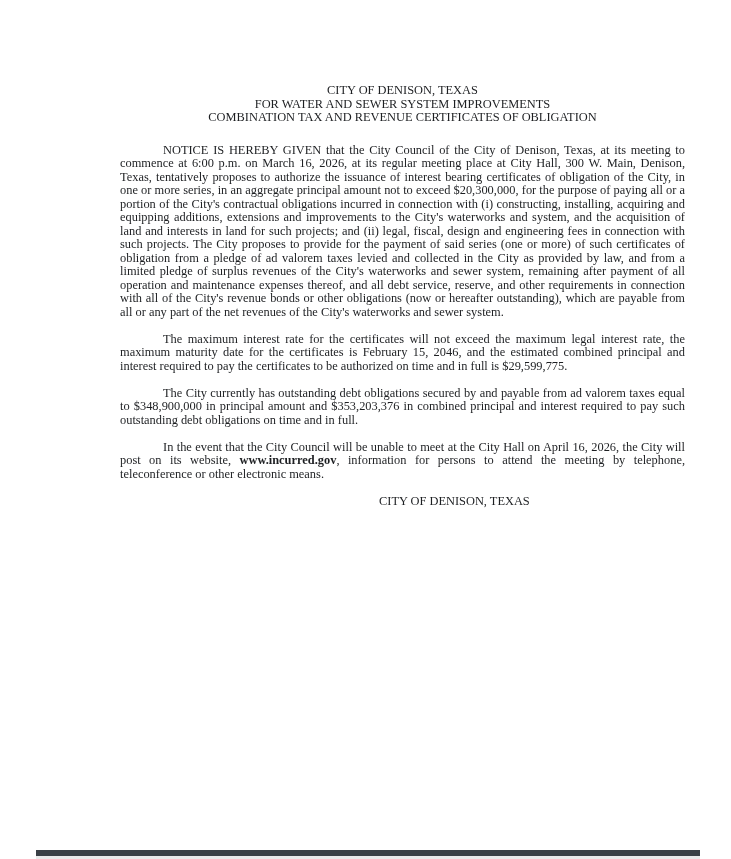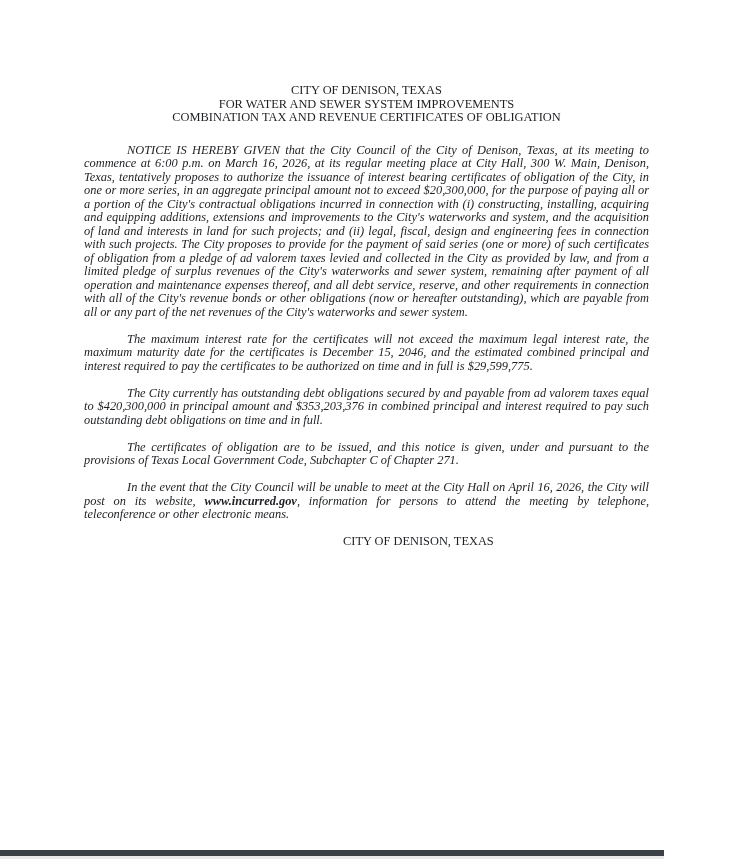--- a/index.html
+++ b/index.html
@@ -15,38 +15,38 @@
     height: 859px;
     font-family: "Liberation Serif", "DejaVu Serif", serif;
     color: var(--text-color);
   }
   .page {
     position: relative;
     width: 664px;
     height: 859px;
     background: var(--page-bg);
     overflow: hidden;
+    margin-left: 36px;
   }
   .content {
     position: absolute;
     left: 84px;
     top: 84px;
     width: 565px;
     font-size: 12.4px;
     line-height: 13.5px;
   }
   .doc-title {
     text-align: center;
     margin-bottom: 19px;
   }
   .para {
     text-align: justify;
     text-indent: 43px;
     margin-bottom: 13.5px;
-    font-style: italic;
   }
   .bold { font-weight: bold; }
   .signature {
     margin-top: 13.5px;
     margin-left: 259px;
     white-space: nowrap;
   }
   .page-bottom-edge {
     position: absolute;
     left: 0;
@@ -71,25 +71,24 @@
   <div class="content">
 
     <div class="doc-title">
       <div>CITY OF DENISON, TEXAS</div>
       <div>FOR WATER AND SEWER SYSTEM IMPROVEMENTS</div>
       <div>COMBINATION TAX AND REVENUE CERTIFICATES OF OBLIGATION</div>
     </div>
 
     <p class="para">NOTICE IS HEREBY GIVEN that the City Council of the City of Denison, Texas, at its meeting to commence at 6:00 p.m. on March 16, 2026, at its regular meeting place at City Hall, 300 W. Main, Denison, Texas, tentatively proposes to authorize the issuance of interest bearing certificates of obligation of the City, in one or more series, in an aggregate principal amount not to exceed $20,300,000, for the purpose of paying all or a portion of the City's contractual obligations incurred in connection with (i) constructing, installing, acquiring and equipping additions, extensions and improvements to the City's waterworks and system, and the acquisition of land and interests in land for such projects; and (ii) legal, fiscal, design and engineering fees in connection with such projects. The City proposes to provide for the payment of said series (one or more) of such certificates of obligation from a pledge of ad valorem taxes levied and collected in the City as provided by law, and from a limited pledge of surplus revenues of the City's waterworks and sewer system, remaining after payment of all operation and maintenance expenses thereof, and all debt service, reserve, and other requirements in connection with all of the City's revenue bonds or other obligations (now or hereafter outstanding), which are payable from all or any part of the net revenues of the City's waterworks and sewer system.</p>
 
-    <p class="para">The maximum interest rate for the certificates will not exceed the maximum legal interest rate, the maximum maturity date for the certificates is December 15, 2046, and the estimated combined principal and interest required to pay the certificates to be authorized on time and in full is $29,599,775.</p>
+    <p class="para">The maximum interest rate for the certificates will not exceed the maximum legal interest rate, the maximum maturity date for the certificates is February 15, 2046, and the estimated combined principal and interest required to pay the certificates to be authorized on time and in full is $29,599,775.</p>
 
-    <p class="para">The City currently has outstanding debt obligations secured by and payable from ad valorem taxes equal to $420,300,000 in principal amount and $353,203,376 in combined principal and interest required to pay such outstanding debt obligations on time and in full.</p>
+    <p class="para">The City currently has outstanding debt obligations secured by and payable from ad valorem taxes equal to $348,900,000 in principal amount and $353,203,376 in combined principal and interest required to pay such outstanding debt obligations on time and in full.</p>
 
-    <p class="para">The certificates of obligation are to be issued, and this notice is given, under and pursuant to the provisions of Texas Local Government Code, Subchapter C of Chapter 271.</p>
 
     <p class="para"><span>In the event that the City Council will be unable to meet at the City Hall on April 16, 2026, the City will post on its website, </span><span class="bold">www.incurred.gov</span><span>, information for persons to attend the meeting by telephone, teleconference or other electronic means.</span></p>
 
     <div class="signature">CITY OF DENISON, TEXAS</div>
 
   </div>
 
   <div class="page-bottom-edge"></div>
   <div class="page-bottom-strip"></div>
 </div>

